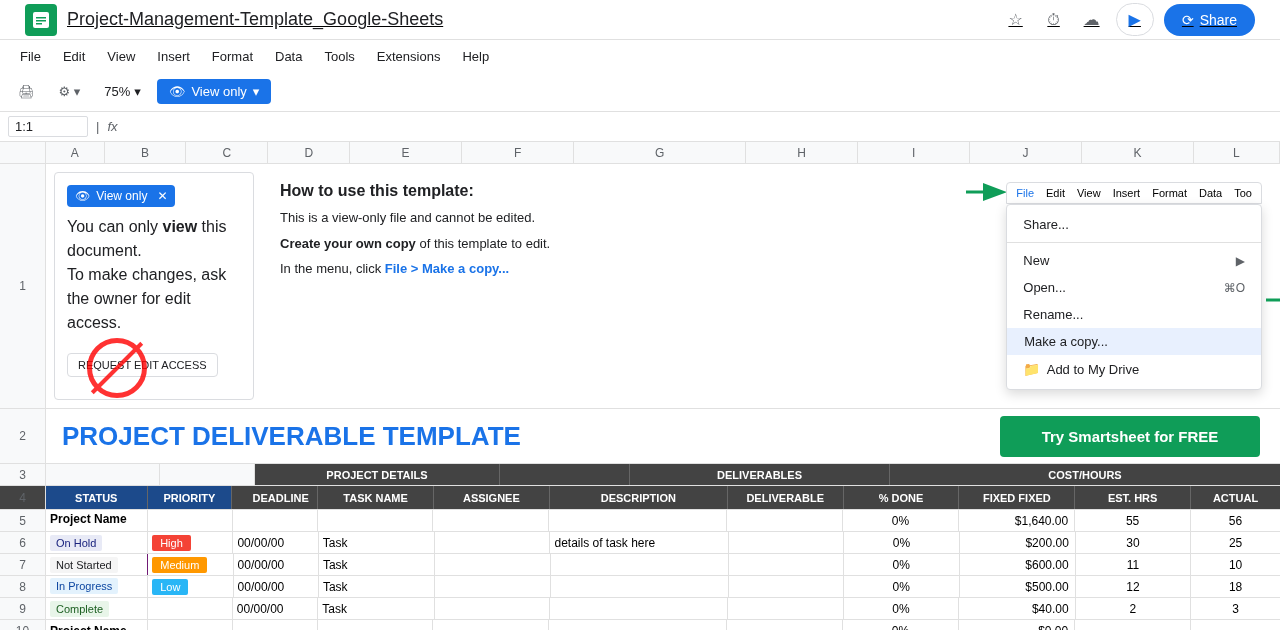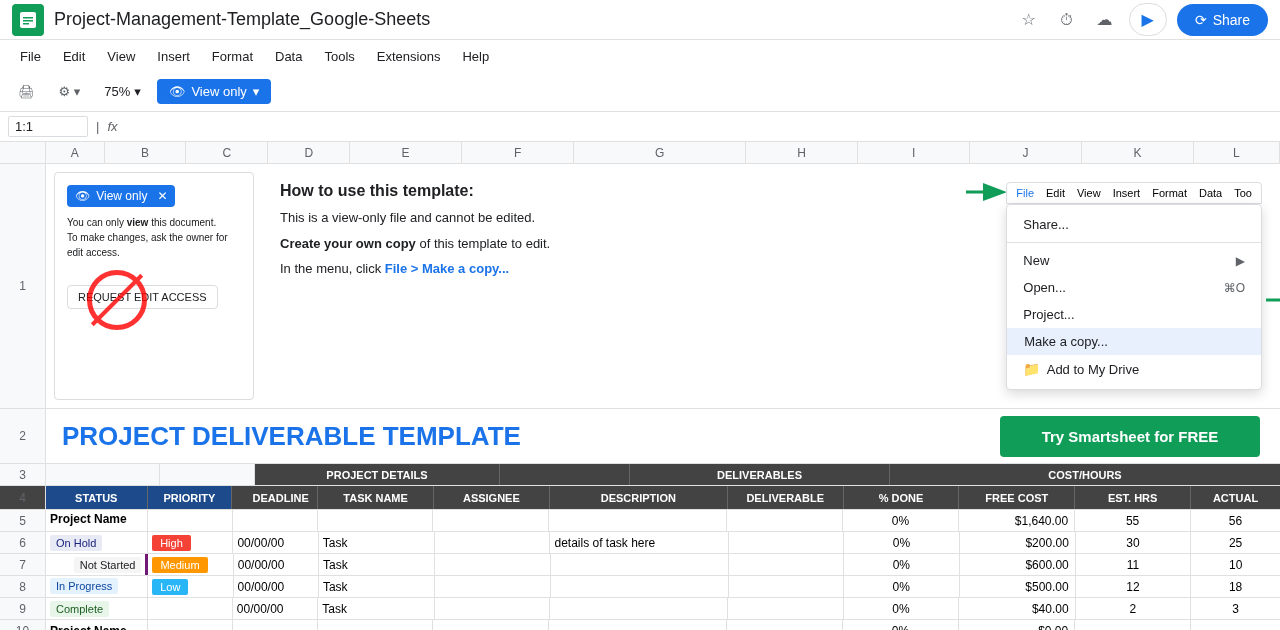--- a/index.html
+++ b/index.html
@@ -1,21 +1,21 @@
 <!DOCTYPE html>
 <html><head>
   <meta charset="utf-8">
   <style>
     * { margin: 0; padding: 0; box-sizing: border-box; }
     body { font-family: Arial, sans-serif; font-size: 13px; background: #fff; width: 1280px; height: 630px; overflow: hidden; }
 
     
     .top-bar {
-      display: flex; align-items: center; height: 40px; padding: 0 12px;
-      background: #fff; border-bottom: 1px solid #e0e0e0;
+      display: flex; align-items: center; height: 40px; padding: 0 25px;
+      background: #fff; border-bottom: 1px solid #e0e0e0; text-decoration: underline;
     }
     .sheets-logo {
       width: 32px; height: 32px; background: #0f9d58; border-radius: 4px;
       display: flex; align-items: center; justify-content: center;
       color: #fff; font-weight: bold; font-size: 16px; margin-right: 10px; flex-shrink: 0;
     }
     .doc-title {
       font-size: 18px; color: #202124; font-weight: 400; margin-right: 10px; flex: 1;
     }
     .top-icons {
@@ -111,21 +111,21 @@
     
     .view-only-box {
       border: 1px solid #dadce0; border-radius: 4px; padding: 12px;
       width: 200px; font-size: 12px;
     }
     .view-only-badge {
       display: flex; align-items: center; gap: 6px;
       background: #1a73e8; color: #fff; border-radius: 4px;
       padding: 4px 8px; font-size: 12px; margin-bottom: 8px; width: fit-content;
     }
-    .view-only-text { color: #202124; font-size: 10px; line-height: 1.5; margin-bottom: 25px; }
+    .view-only-text { color: #202124; font-size: 16px; line-height: 1.5; margin-bottom: 18px; }
     .view-only-text b { font-weight: bold; }
     .request-btn {
       border: 1px solid #dadce0; background: #fff; padding: 5px 10px;
       border-radius: 4px; font-size: 11px; cursor: pointer; color: #202124;
       position: relative;
     }
     .no-symbol {
       position: absolute; width: 60px; height: 60px;
       border: 5px solid red; border-radius: 50%; top: -15px; left: 20px;
       opacity: 0.8;
@@ -307,21 +307,21 @@
               <div class="dropdown-divider"></div>
               <div class="dropdown-item">
                 <span>New</span>
                 <span class="shortcut">▶</span>
               </div>
               <div class="dropdown-item">
                 <span>Open...</span>
                 <span class="shortcut">⌘O</span>
               </div>
               <div class="dropdown-item">
-                <span>Project...</span>
+                <span>Rename...</span>
               </div>
               <div class="dropdown-item highlighted">
                 <span>Make a copy...</span>
               </div>
               <div class="dropdown-item">
                 <span style="display:flex; align-items:center; gap:6px;">
                   <span style="font-size:14px;">📁</span>
                   Add to My Drive
                 </span>
               </div>
@@ -364,21 +364,21 @@
   <div class="sheet-row" style="min-height:24px; background:#434343;">
     <div class="row-num" style="background:#434343;">4</div>
     <div style="width:114px; background:#1c4a8b; color:#fff; font-size:11px; font-weight:bold; display:flex; align-items:center; justify-content:center; border-right:1px solid #666;">STATUS</div>
     <div style="width:95px; background:#1c4a8b; color:#fff; font-size:11px; font-weight:bold; display:flex; align-items:center; justify-content:center; border-right:1px solid #666;">PRIORITY</div>
     <div style="width:95px; color:#fff; font-size:11px; font-weight:bold; display:flex; align-items:center; justify-content:center; border-right:1px solid #666;padding-left:12px;">DEADLINE</div>
     <div style="width:130px; color:#fff; font-size:11px; font-weight:bold; display:flex; align-items:center; justify-content:center; border-right:1px solid #666;">TASK NAME</div>
     <div style="width:130px; color:#fff; font-size:11px; font-weight:bold; display:flex; align-items:center; justify-content:center; border-right:1px solid #666;">ASSIGNEE</div>
     <div style="width:200px; color:#fff; font-size:11px; font-weight:bold; display:flex; align-items:center; justify-content:center; border-right:1px solid #666;">DESCRIPTION</div>
     <div style="width:130px; color:#fff; font-size:11px; font-weight:bold; display:flex; align-items:center; justify-content:center; border-right:1px solid #666;">DELIVERABLE</div>
     <div style="width:130px; color:#fff; font-size:11px; font-weight:bold; display:flex; align-items:center; justify-content:center; border-right:1px solid #666;">% DONE</div>
-    <div style="width:130px; color:#fff; font-size:11px; font-weight:bold; display:flex; align-items:center; justify-content:center; border-right:1px solid #666;">FREE COST</div>
+    <div style="width:130px; color:#fff; font-size:11px; font-weight:bold; display:flex; align-items:center; justify-content:center; border-right:1px solid #666;">FIXED FIXED</div>
     <div style="width:130px; color:#fff; font-size:11px; font-weight:bold; display:flex; align-items:center; justify-content:center; border-right:1px solid #666;">EST. HRS</div>
     <div style="width:100px; color:#fff; font-size:11px; font-weight:bold; display:flex; align-items:center; justify-content:center;">ACTUAL</div>
   </div>
 
   <div class="sheet-row">
     <div class="row-num">5</div>
     <div style="width:114px; border-right:1px solid #e0e0e0; padding:2px 4px; font-size:12px; font-weight:bold;">Project Name</div>
     <div style="width:95px; border-right:1px solid #e0e0e0;"></div>
     <div style="width:95px; border-right:1px solid #e0e0e0;"></div>
     <div style="width:130px; border-right:1px solid #e0e0e0;"></div>
@@ -405,21 +405,21 @@
     <div style="width:200px; border-right:1px solid #e0e0e0; padding:2px 4px; font-size:12px; display:flex; align-items:center;">details of task here</div>
     <div style="width:130px; border-right:1px solid #e0e0e0;"></div>
     <div style="width:130px; border-right:1px solid #e0e0e0; display:flex; align-items:center; justify-content:center; font-size:12px;">0%</div>
     <div style="width:130px; border-right:1px solid #e0e0e0; display:flex; align-items:center; justify-content:flex-end; padding-right:6px; font-size:12px;">$200.00</div>
     <div style="width:130px; border-right:1px solid #e0e0e0; display:flex; align-items:center; justify-content:center; font-size:12px;">30</div>
     <div style="width:100px; display:flex; align-items:center; justify-content:center; font-size:12px;">25</div>
   </div>
 
   <div class="sheet-row">
     <div class="row-num">7</div>
-    <div style="width:114px; border-right:3px solid #701a75; padding:2px 4px; display:flex; align-items:center;justify-content:flex-end;">
+    <div style="width:114px; border-right:1px solid #701a75; padding:2px 4px; display:flex; align-items:center;">
       <span style="background:#f5f5f5; color:#202124; padding:2px 6px; border-radius:2px; font-size:11px; font-weight:500;">Not Started</span>
     </div>
     <div style="width:95px; border-right:1px solid #e0e0e0; padding:2px 4px; display:flex; align-items:center;">
       <span style="background:#ff9800; color:#fff; padding:2px 8px; border-radius:2px; font-size:11px; font-weight:500;">Medium</span>
     </div>
     <div style="width:95px; border-right:1px solid #e0e0e0; padding:2px 4px; font-size:12px; display:flex; align-items:center;">00/00/00</div>
     <div style="width:130px; border-right:1px solid #e0e0e0; padding:2px 4px; font-size:12px; display:flex; align-items:center;">Task</div>
     <div style="width:130px; border-right:1px solid #e0e0e0;"></div>
     <div style="width:200px; border-right:1px solid #e0e0e0;"></div>
     <div style="width:130px; border-right:1px solid #e0e0e0;"></div>

